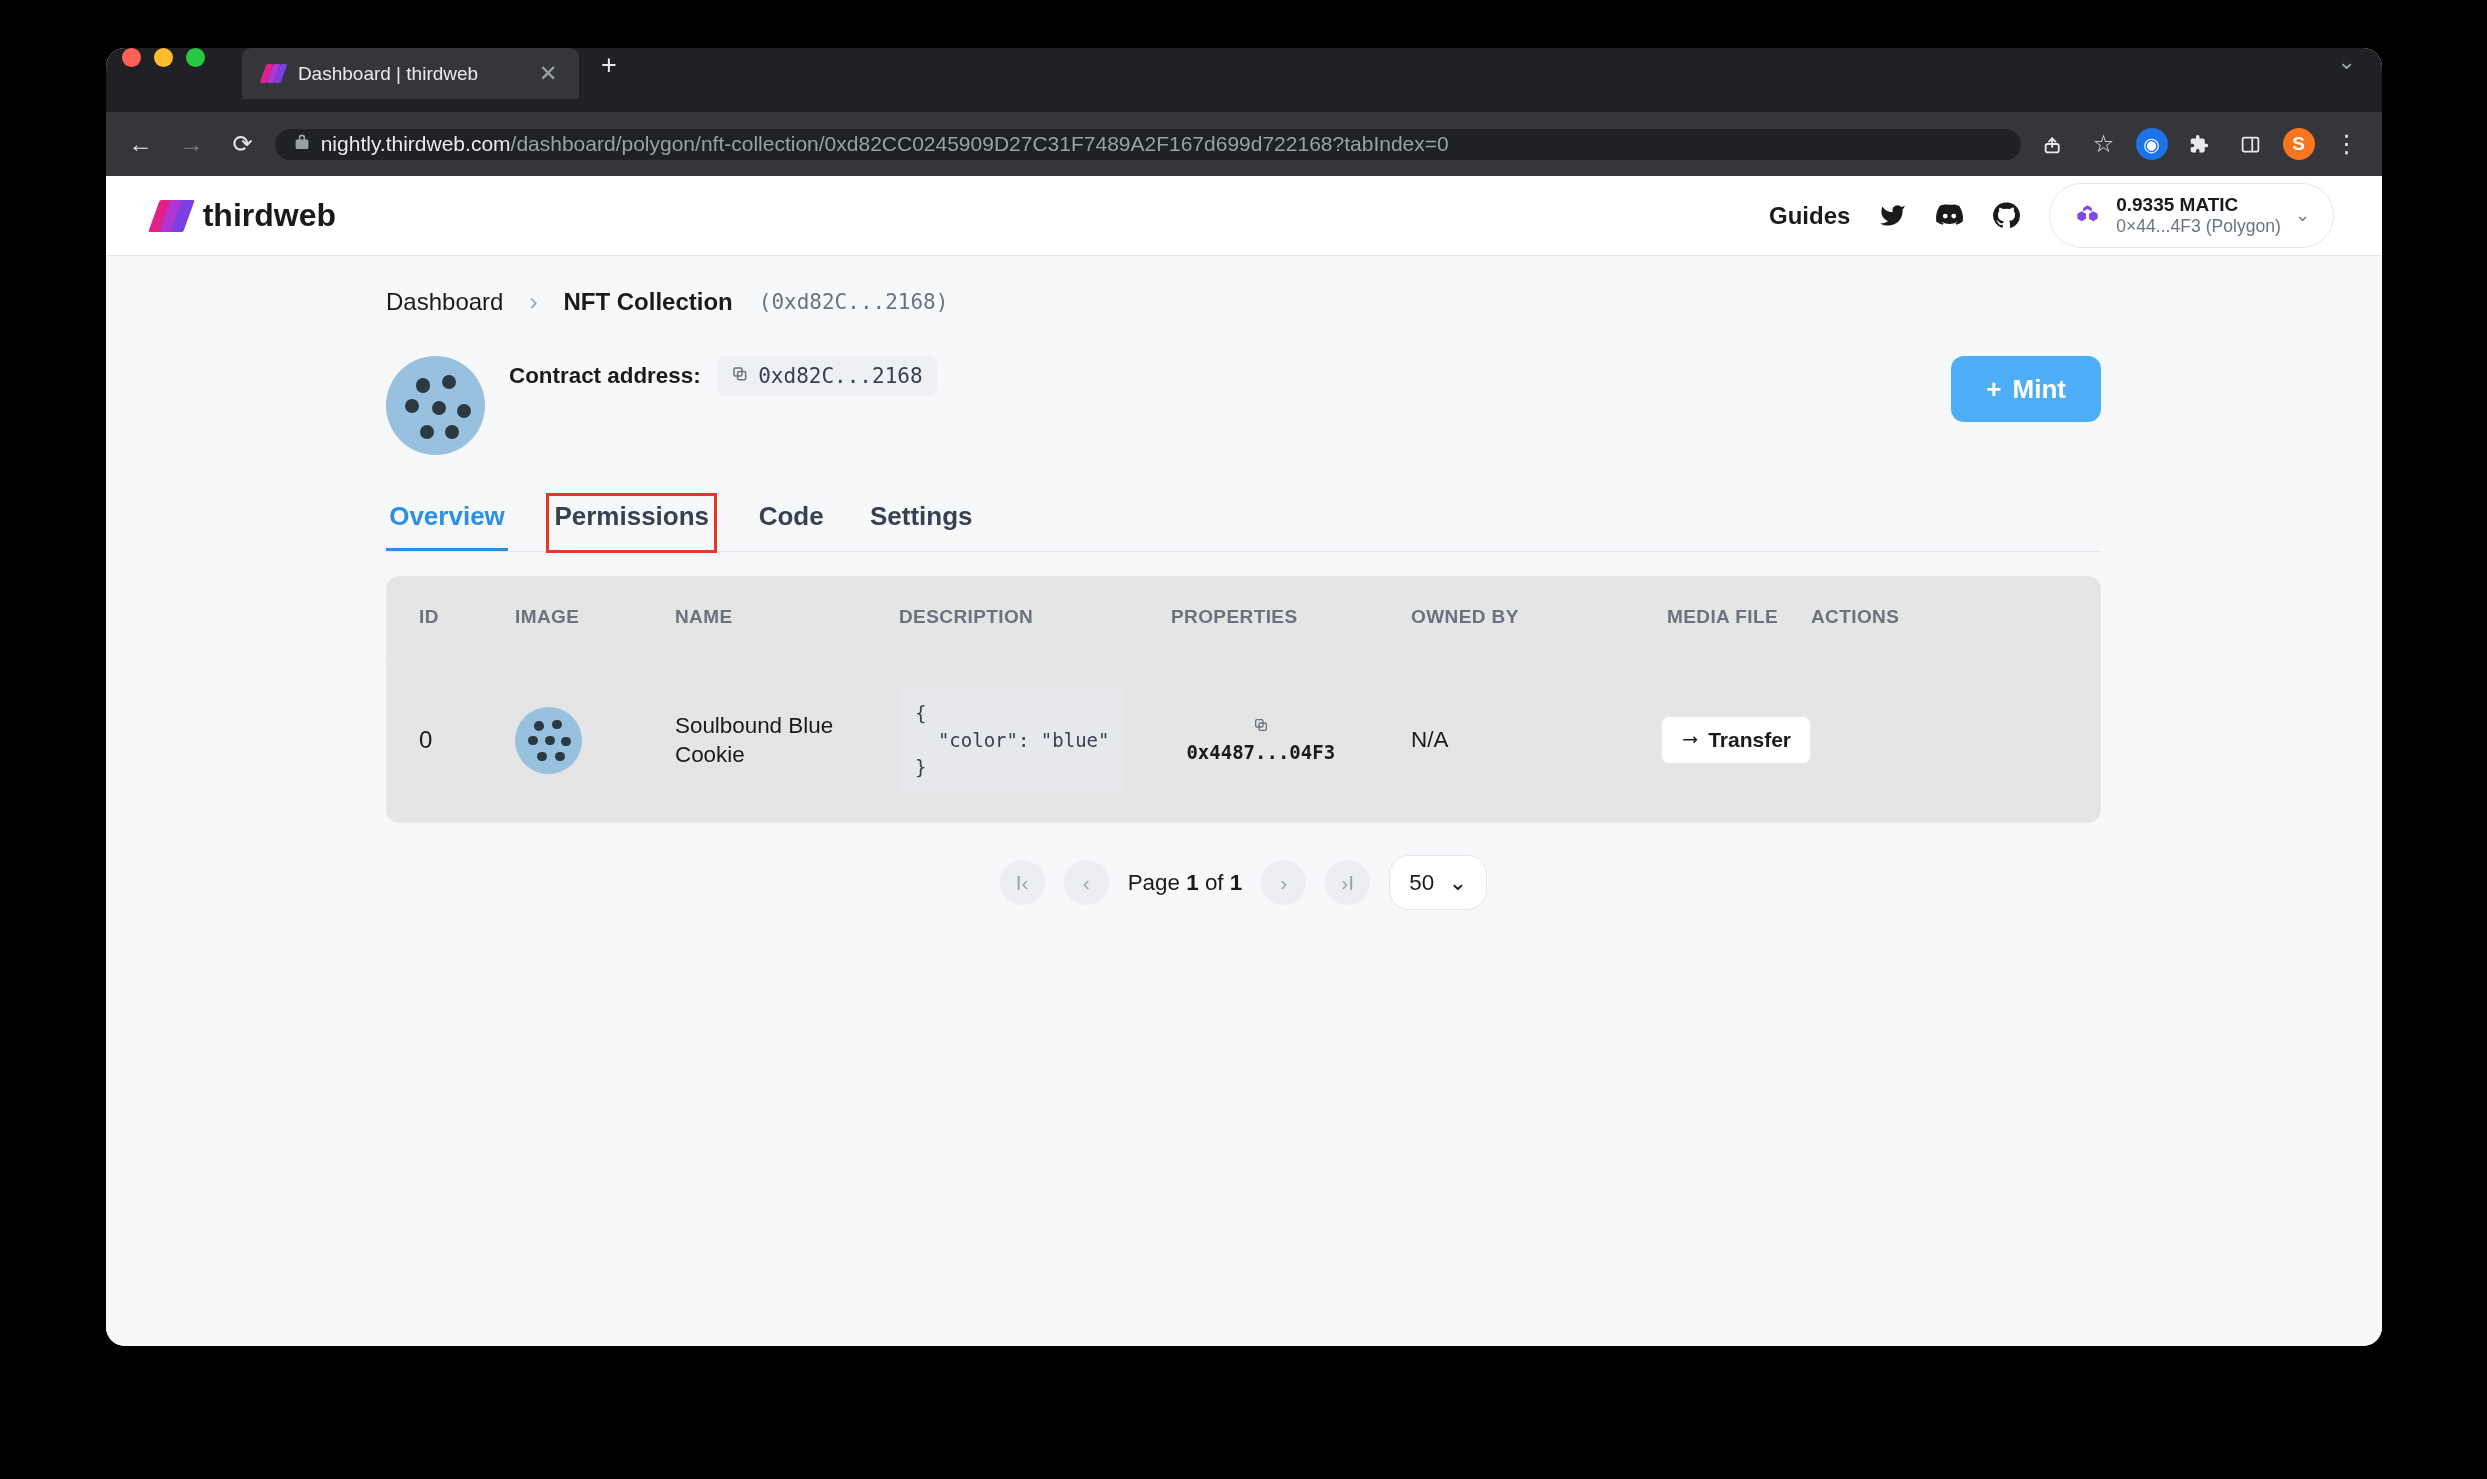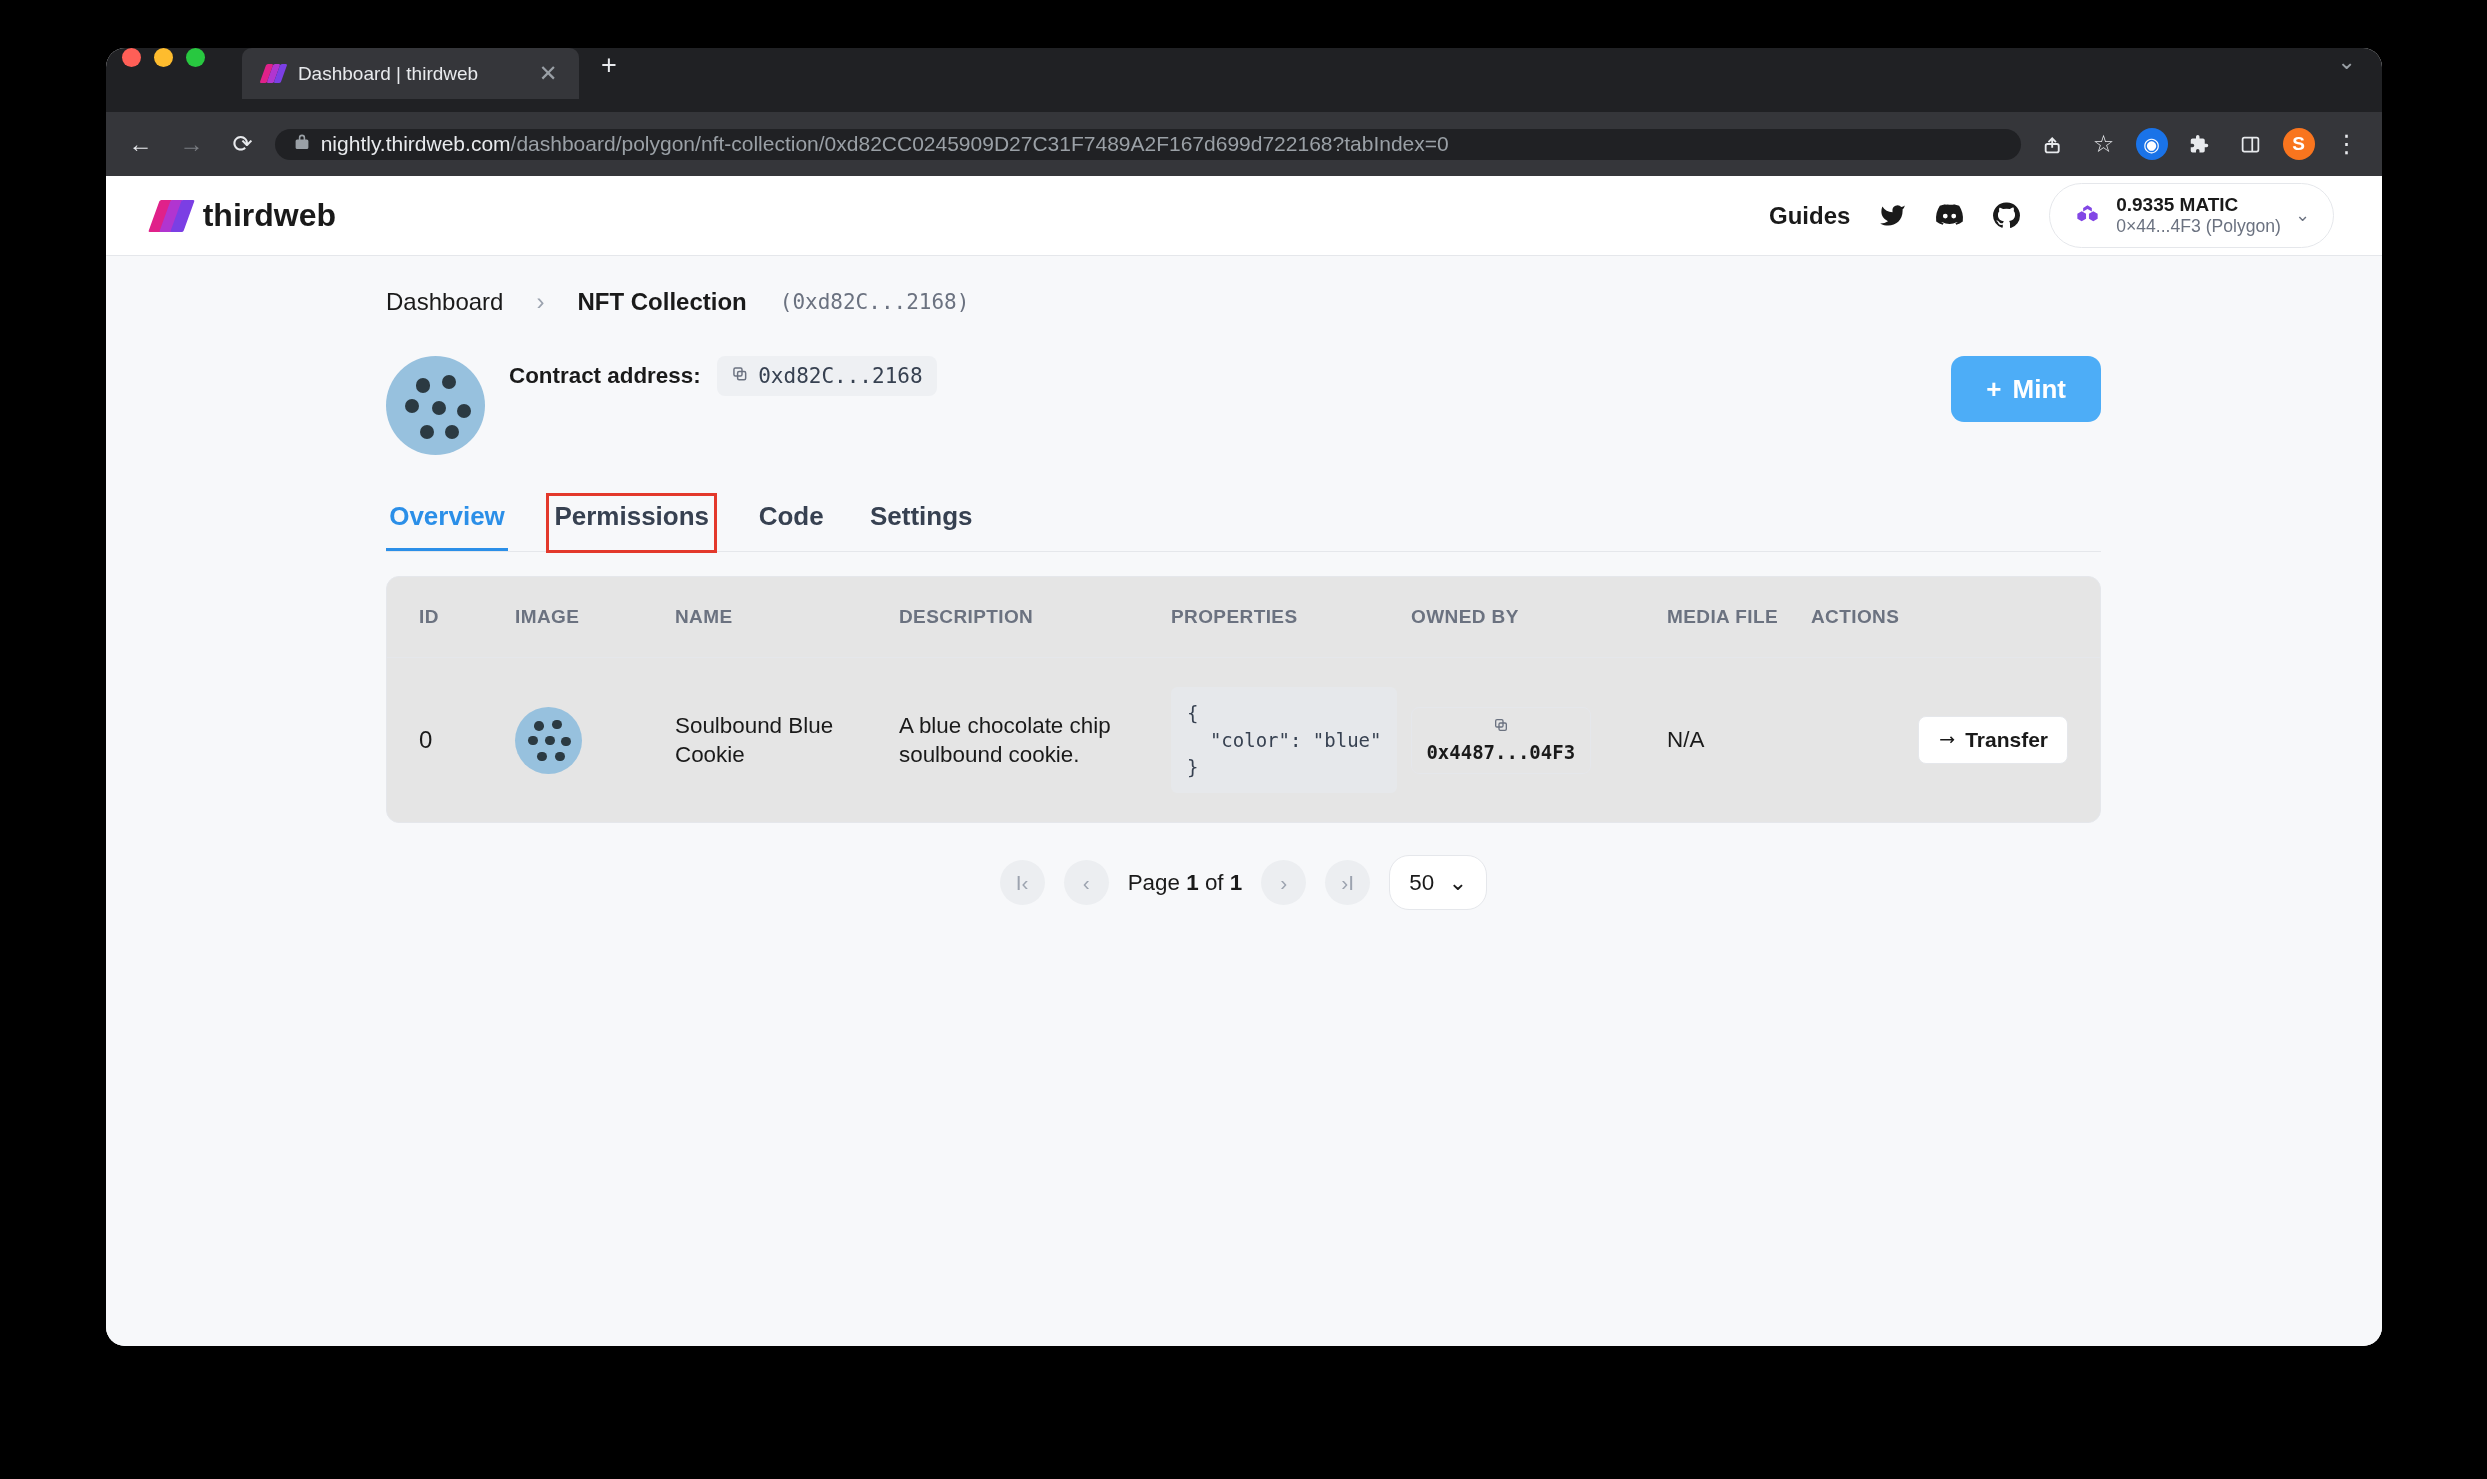--- a/index.html
+++ b/index.html
@@ -130,21 +130,21 @@
   .wallet-text { display: flex; flex-direction: column; line-height: 1.2; }
   .wallet-balance { font-size: 19px; font-weight: 700; color: #1a1a1a; }
   .wallet-addr { font-size: 17.6px; color: #6b7280; }
   .wallet-chevron { color: #6b7280; font-size: 17.6px; }
   .content {
     padding: 32px 48px;
     max-width: 1811px;
     margin: 0 auto;
   }
   .breadcrumb {
-    display: flex; align-items: center; gap: 33px;
+    display: flex; align-items: center; gap: 26px;
     font-size: 24px; color: #1a1a1a;
     margin-bottom: 40px;
   }
   .bc-sep { color: #9ca3af; }
   .bc-current { font-weight: 700; }
   .bc-addr {
     font-family: ui-monospace, Menlo, monospace; font-size: 21px;
     color: #6b7280;
   }
   .project-header {
@@ -433,21 +433,20 @@
                   <div class="chip-sm" style="top: 14.4px; left: 19px;"></div>
                   <div class="chip-sm" style="top: 13px; left: 37px;"></div>
                   <div class="chip-sm" style="top: 29px; left: 13px;"></div>
                   <div class="chip-sm" style="top: 29px; left: 30px;"></div>
                   <div class="chip-sm" style="top: 30px; left: 46px;"></div>
                   <div class="chip-sm" style="top: 45px; left: 22.4px;"></div>
                   <div class="chip-sm" style="top: 45px; left: 40px;"></div>
                 </div>
               </div>
               <div class="td-name">Soulbound Blue Cookie</div>
-              <div class="td-desc">A blue chocolate chip soulbound cookie.</div>
               <div>
                 <div class="props-code">{
   "color": "blue"
 }</div>
               </div>
               <div>
                 <div class="owned-chip">
                   <svg width="16" height="16" viewBox="0 0 24 24" fill="none" stroke="#6b7280" stroke-width="2">
                     <rect x="9" y="9" width="11" height="11" rx="2"></rect>
                     <rect x="4" y="4" width="11" height="11" rx="2"></rect>

